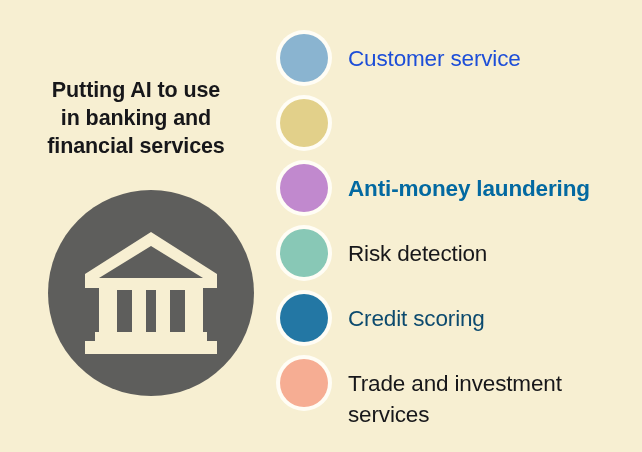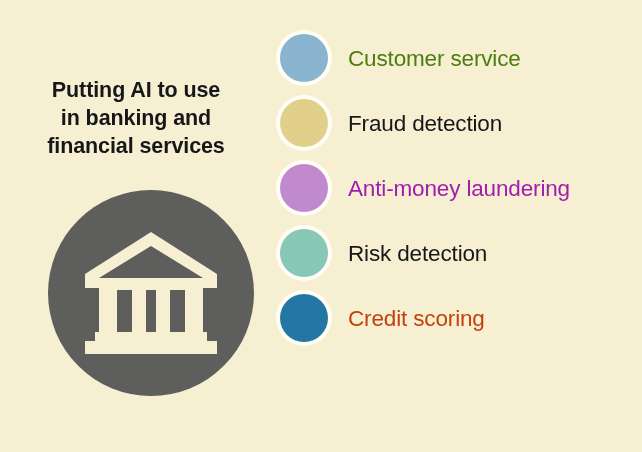--- a/index.html
+++ b/index.html
@@ -147,39 +147,42 @@
         </svg>
       </div>
     </div>
 
   </div>
 
   <div id="legend">
 
     <div class="legend-item item-0">
       <span class="legend-swatch" style="background: rgb(138, 180, 208); box-shadow: rgb(255, 253, 245) 0px 0px 0px 4px;"></span>
-      <span class="legend-label" style="color: #4d7c0f;">Customer service</span>
+      <span class="legend-label" style="color: #1d4ed8;">Customer service</span>
     </div>
 
     <div class="legend-item item-1">
       <span class="legend-swatch" style="background: rgb(226, 208, 138); box-shadow: rgb(255, 253, 245) 0px 0px 0px 4px;"></span>
-      <span class="legend-label" style="color: rgb(23, 23, 26);">Fraud detection</span>
     </div>
 
     <div class="legend-item item-2">
       <span class="legend-swatch" style="background: rgb(193, 137, 206); box-shadow: rgb(255, 253, 245) 0px 0px 0px 4px;"></span>
-      <span class="legend-label" style="color: #a21caf;">Anti-money laundering</span>
+      <span class="legend-label" style="color: #0369a1; font-weight: bold;">Anti-money laundering</span>
     </div>
 
     <div class="legend-item item-3">
       <span class="legend-swatch" style="background: rgb(136, 200, 182); box-shadow: rgb(255, 253, 245) 0px 0px 0px 4px;"></span>
       <span class="legend-label" style="color: rgb(23, 23, 26);">Risk detection</span>
     </div>
 
     <div class="legend-item item-4">
       <span class="legend-swatch" style="background: rgb(35, 119, 164); box-shadow: rgb(255, 253, 245) 0px 0px 0px 4px;"></span>
-      <span class="legend-label" style="color: #c2410c;">Credit scoring</span>
+      <span class="legend-label" style="color: #0c4a6e;">Credit scoring</span>
     </div>
 
+    <div class="legend-item item-5">
+      <span class="legend-swatch" style="background: rgb(246, 173, 147); box-shadow: rgb(255, 253, 245) 0px 0px 0px 4px;"></span>
+      <span class="legend-label" style="color: rgb(23, 23, 26);">Trade and investment services</span>
+    </div>
 
   </div>
 
 </div>
 
 </body></html>

